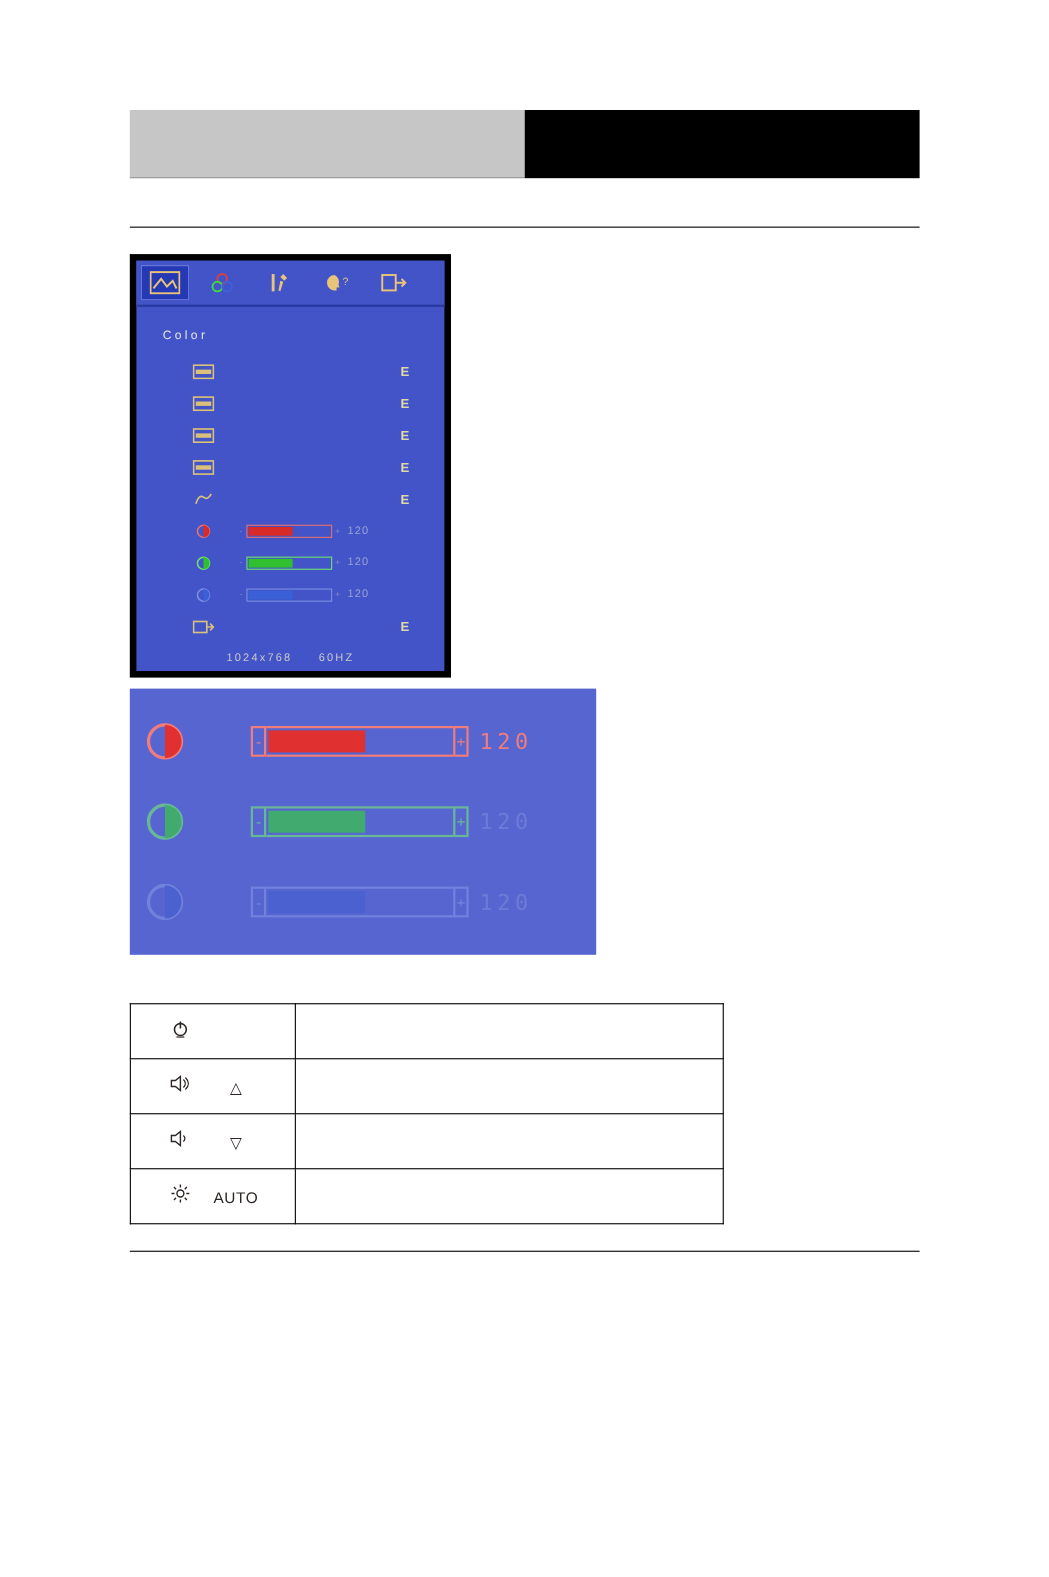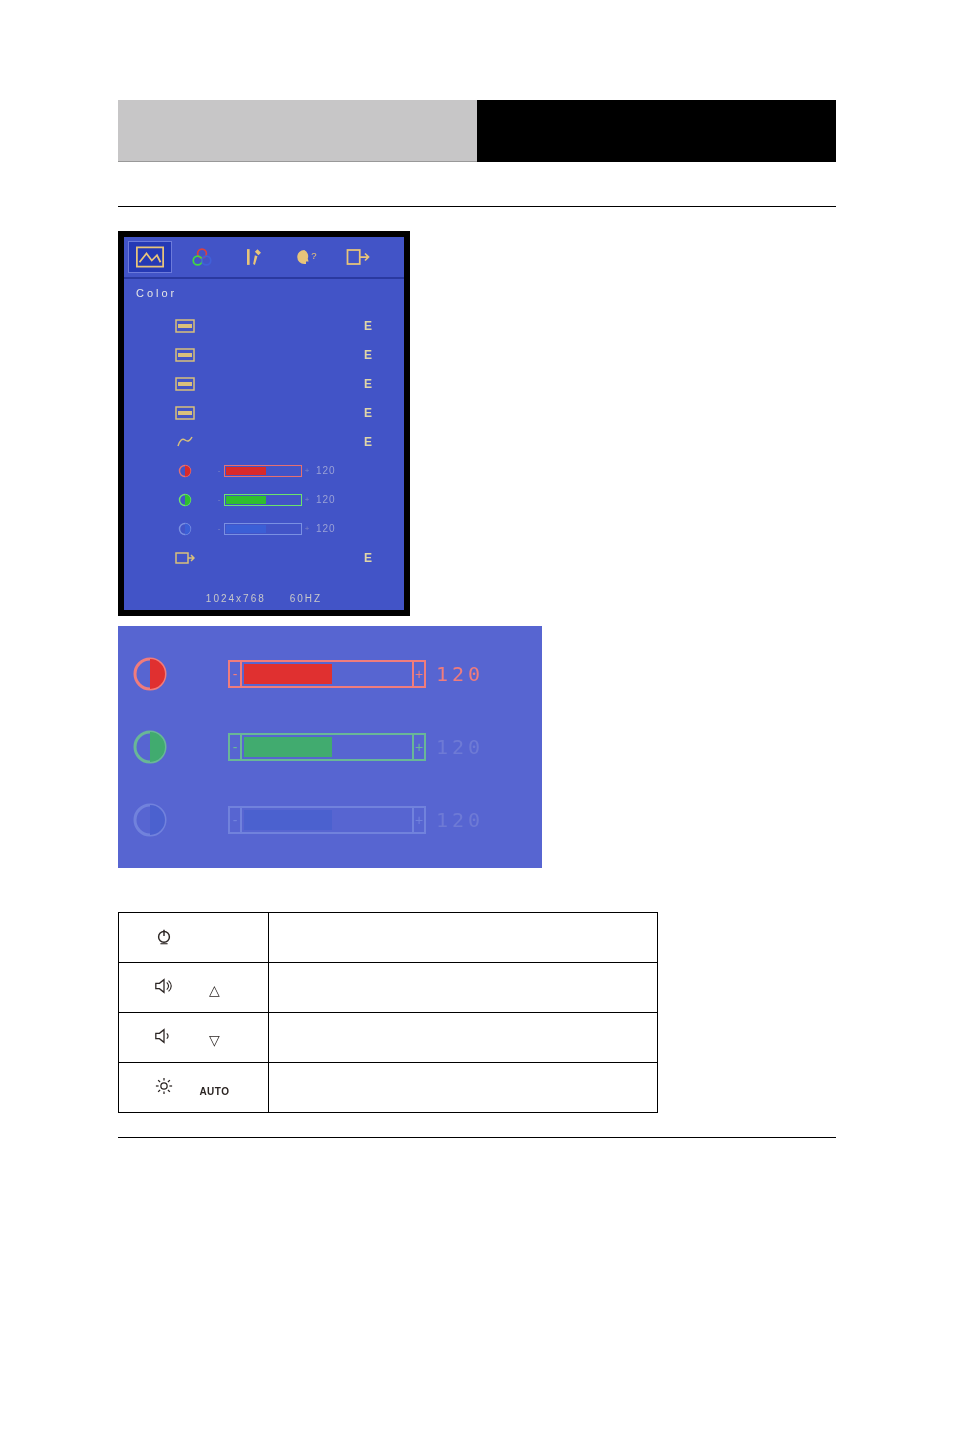--- a/index.html
+++ b/index.html
@@ -60,24 +60,25 @@
     align-items: center;
     justify-content: center;
     color: #e8c47a;
   }
   .tab.active {
     background: #2539b5;
     border: 1px solid #6d7bdb;
   }
   .tab svg { width: 28px; height: 22px; }
   .osd-title {
-    padding: 8px 12px;
+    padding: 8px 24px;
     color: #e6e6e6;
     font-size: 11px;
     letter-spacing: 3px;
+    margin-top: 12px;
   }
   .osd-body {
     padding: 4px 14px 0 50px;
   }
   .osd-row {
     height: 29px;
     display: flex;
     align-items: center;
     position: relative;
   }
@@ -208,21 +209,21 @@
   .btn-table td.col2 { width: 390px; }
   .key {
     display: inline-flex;
     align-items: center;
     justify-content: center;
     width: 46px;
     font-size: 14px;
     color: #2b2523;
   }
   .key svg { width: 20px; height: 18px; }
-  .key.text { font-size: 10px; font-weight: bold; letter-spacing: 0.5px; }
+  .key.text { font-size: 14px; font-weight: normal; letter-spacing: 0.5px; }
   .footer-rule {
     border-top: 1px solid #000;
     margin-top: 24px;
   }
 </style>
 </head>
 <body>
 
 <div class="page">
 

